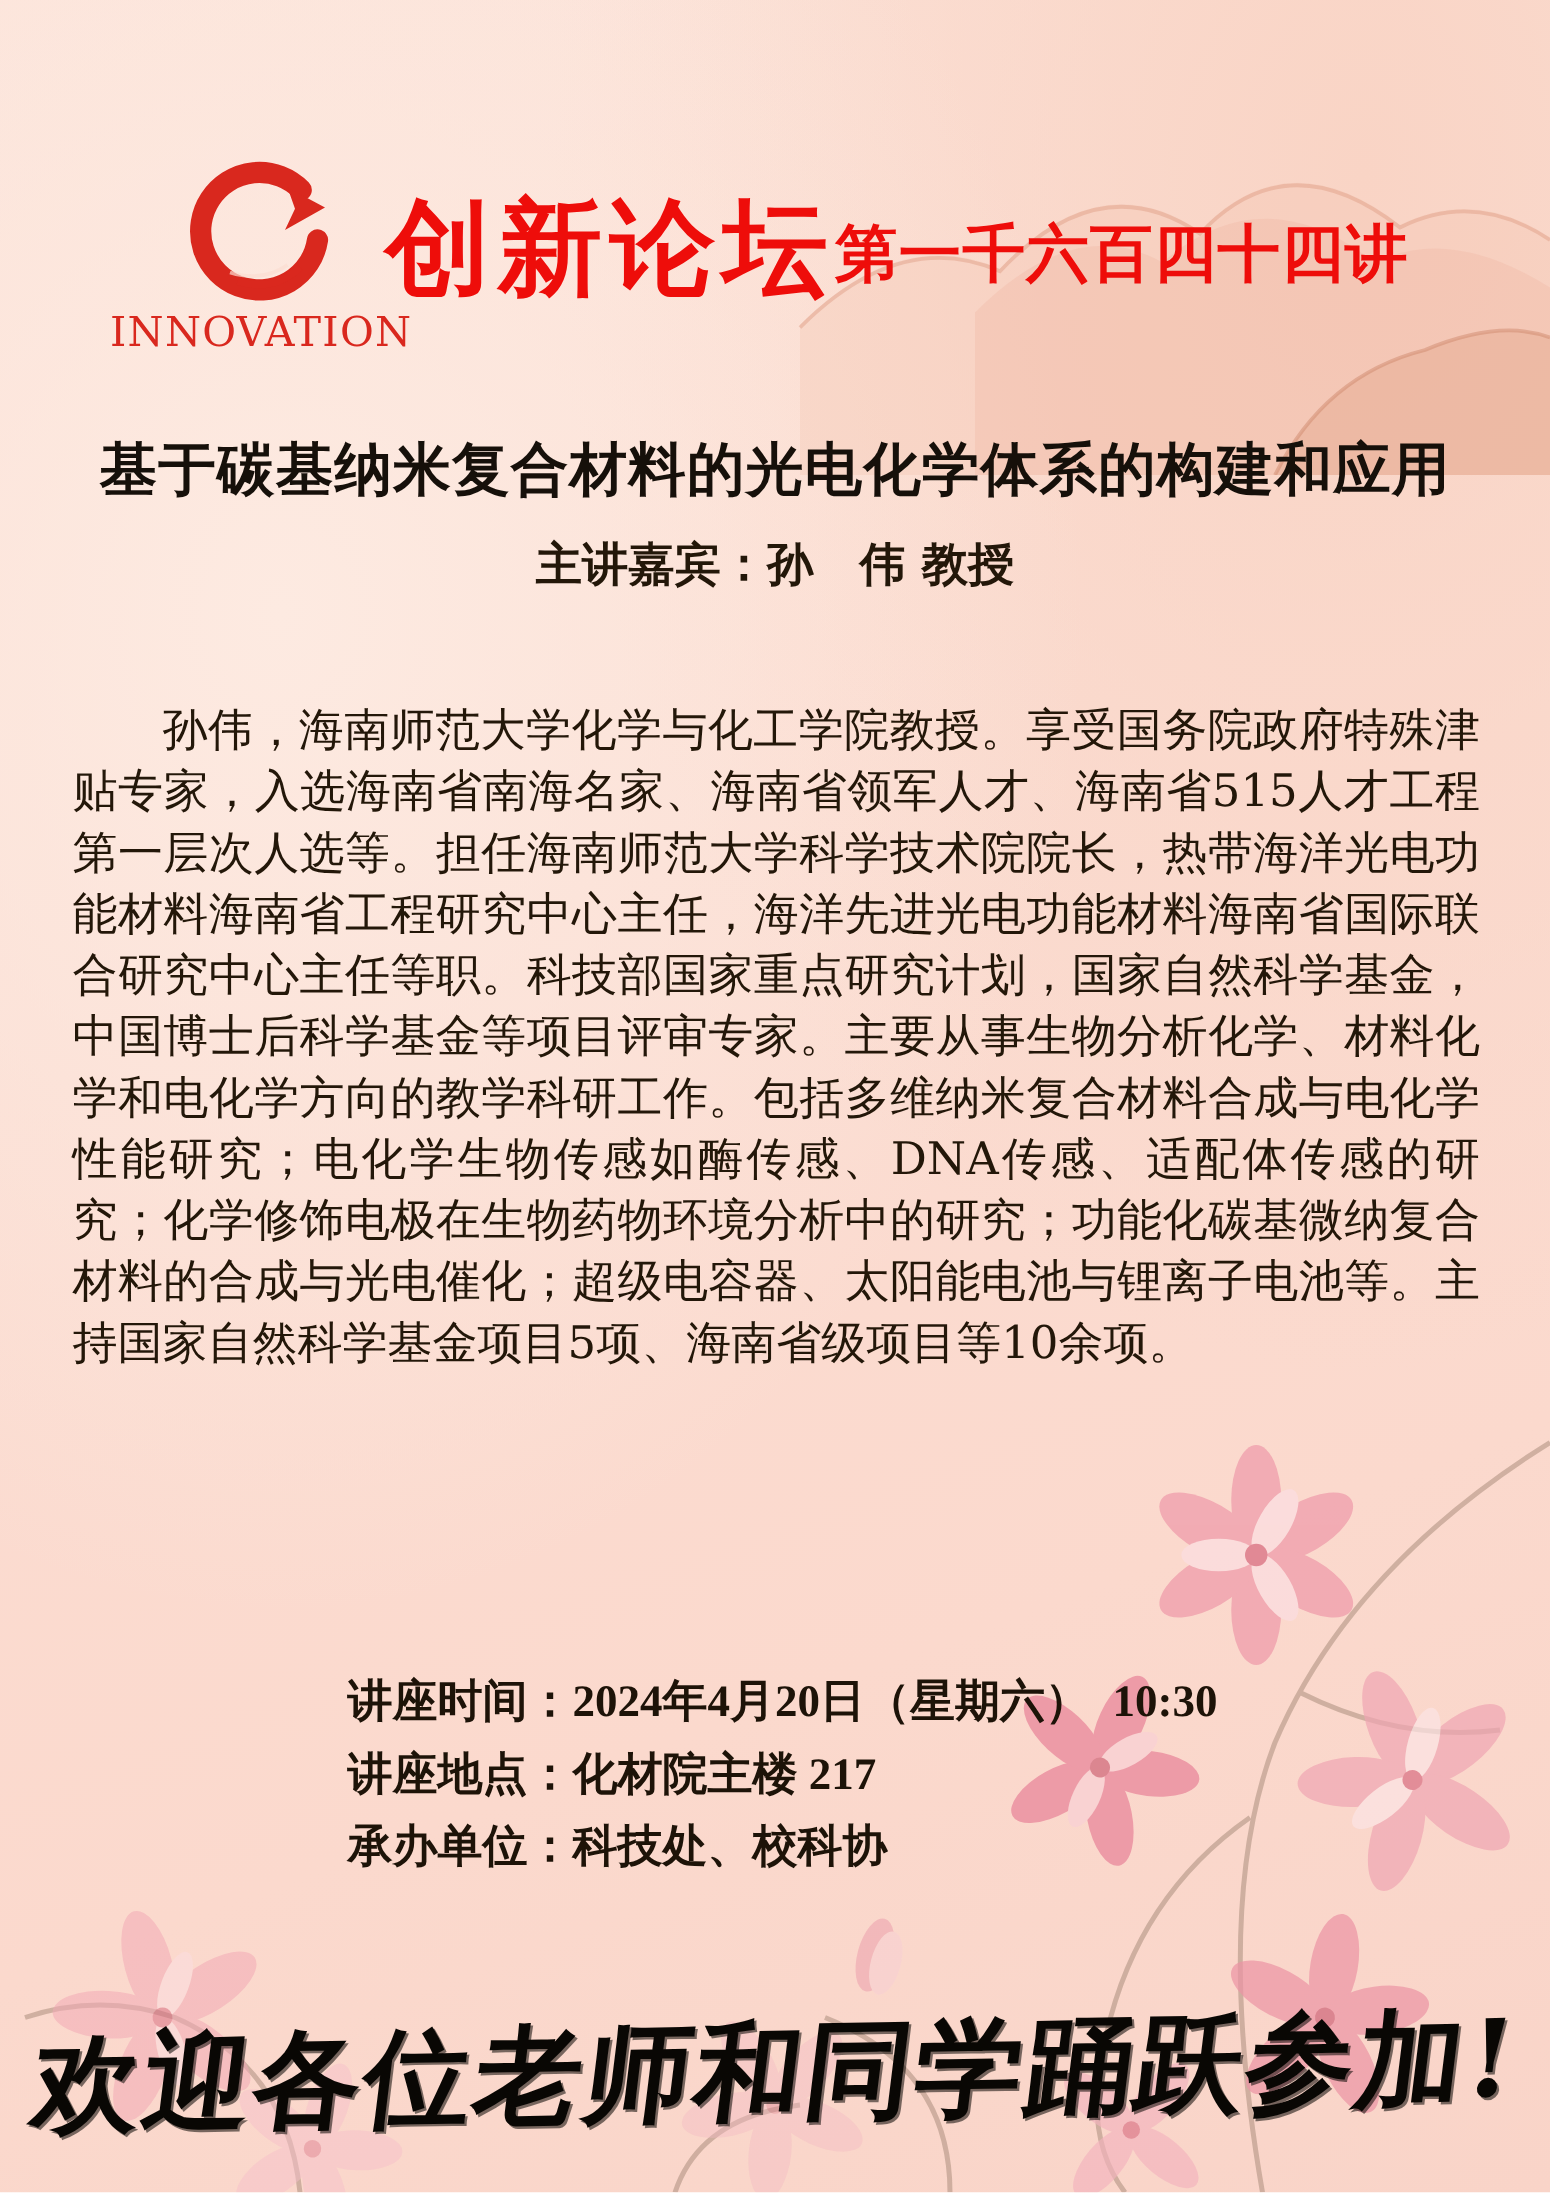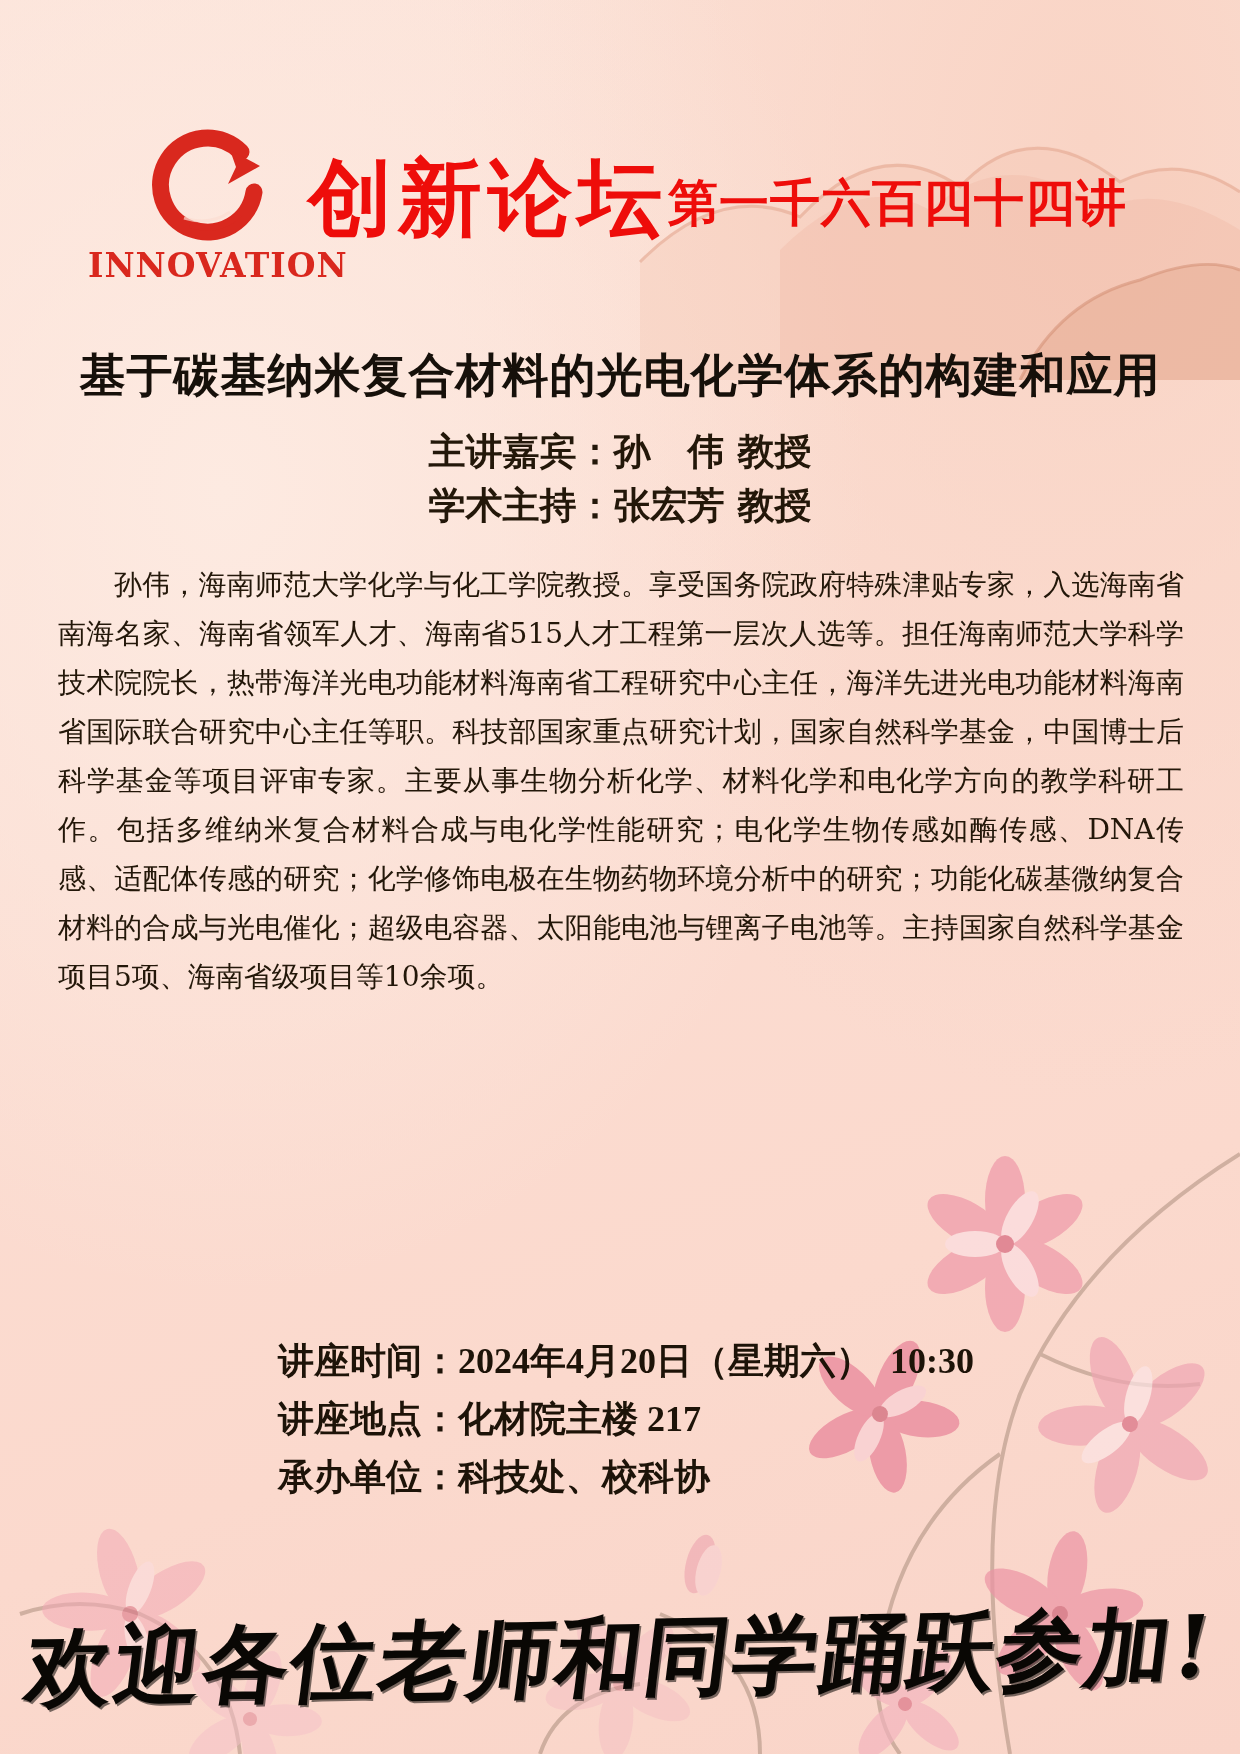--- a/index.html
+++ b/index.html
@@ -17,21 +17,21 @@
   }
   svg.deco{position:absolute;pointer-events:none;}
   .mountains{top:0;right:0;}
   .flowers{left:0;bottom:0;}
 
   
   .logo-wrap{position:absolute;left:138px;top:122px;width:136px;height:136px;}
   .logo-text{
     position:absolute;left:88px;top:246px;width:236px;text-align:center;
     font-family:"DejaVu Serif",serif;font-size:33px;letter-spacing:1px;
-    color:#d9281e;font-weight:700;
+    color:#d9281e;font-weight:400;
   }
   .forum-title{
     position:absolute;left:292px;top:140px;margin:16px;
     font-size:84px;font-weight:bold;letter-spacing:6px;
     color:#ee0d0a;line-height:1;
   }
   .lecture-no{
     position:absolute;left:668px;top:178px;
     font-size:50px;font-weight:bold;letter-spacing:1px;
     color:#ee0d0a;line-height:1;
@@ -52,21 +52,21 @@
   .speaker-line{
     font-family:"DejaVu Serif",serif;
     font-size:37px;font-weight:bold;color:#231709;
     line-height:54px;white-space:pre;
   }
 
   
   .bio{
     position:absolute;left:58px;right:56px;top:560px;margin:0;
     font-family:"DejaVu Serif",serif;
-    font-size:28px;line-height:49px;color:#231709;
+    font-size:36px;line-height:49px;color:#231709;
     text-align:justify;text-indent:2em;white-space:pre-wrap;
   }
 
   
   .details{
     position:absolute;left:278px;top:1332px;
     font-family:"DejaVu Serif",serif;
     font-size:36px;font-weight:bold;color:#1d1308;line-height:58px;
   }
   .detail-row{white-space:pre;font-family:Liberation Serif, serif;}
@@ -226,21 +226,20 @@
   </div>
   <div class="logo-text">INNOVATION</div>
   <h1 class="forum-title">创新论坛</h1>
   <div class="lecture-no">第一千六百四十四讲</div>
 
   <h2 class="talk-title">基于碳基纳米复合材料的光电化学体系的构建和应用</h2>
 
   <div class="speakers">
     <div class="speakers-inner">
       <div class="speaker-line"><span>主讲嘉宾：</span><span>孙　伟 教授</span></div>
-      <div class="speaker-line"><span>学术主持：</span><span>张宏芳 教授</span></div>
     </div>
   </div>
 
   <p class="bio">孙伟，海南师范大学化学与化工学院教授。享受国务院政府特殊津贴专家，入选海南省南海名家、海南省领军人才、海南省515人才工程第一层次人选等。担任海南师范大学科学技术院院长，热带海洋光电功能材料海南省工程研究中心主任，海洋先进光电功能材料海南省国际联合研究中心主任等职。科技部国家重点研究计划，国家自然科学基金，中国博士后科学基金等项目评审专家。主要从事生物分析化学、材料化学和电化学方向的教学科研工作。包括多维纳米复合材料合成与电化学性能研究；电化学生物传感如酶传感、DNA传感、适配体传感的研究；化学修饰电极在生物药物环境分析中的研究；功能化碳基微纳复合材料的合成与光电催化；超级电容器、太阳能电池与锂离子电池等。主持国家自然科学基金项目5项、海南省级项目等10余项。</p>
 
   <div class="details">
     <div class="detail-row"><span>讲座时间：</span><span>2024年4月20日（星期六）  10:30</span></div>
     <div class="detail-row"><span>讲座地点：</span><span>化材院主楼 217</span></div>
     <div class="detail-row"><span>承办单位：</span><span>科技处、校科协</span></div>
   </div>

